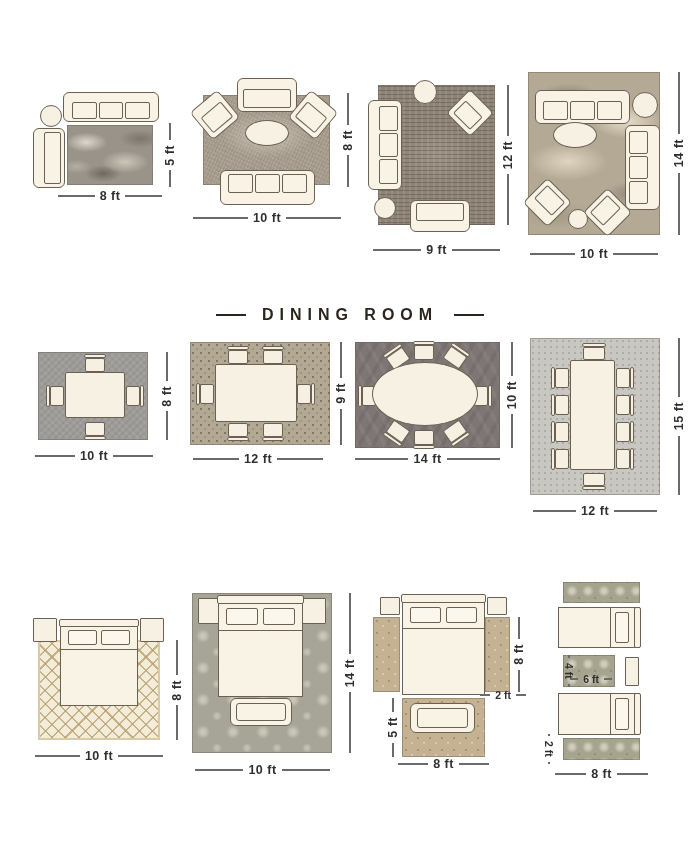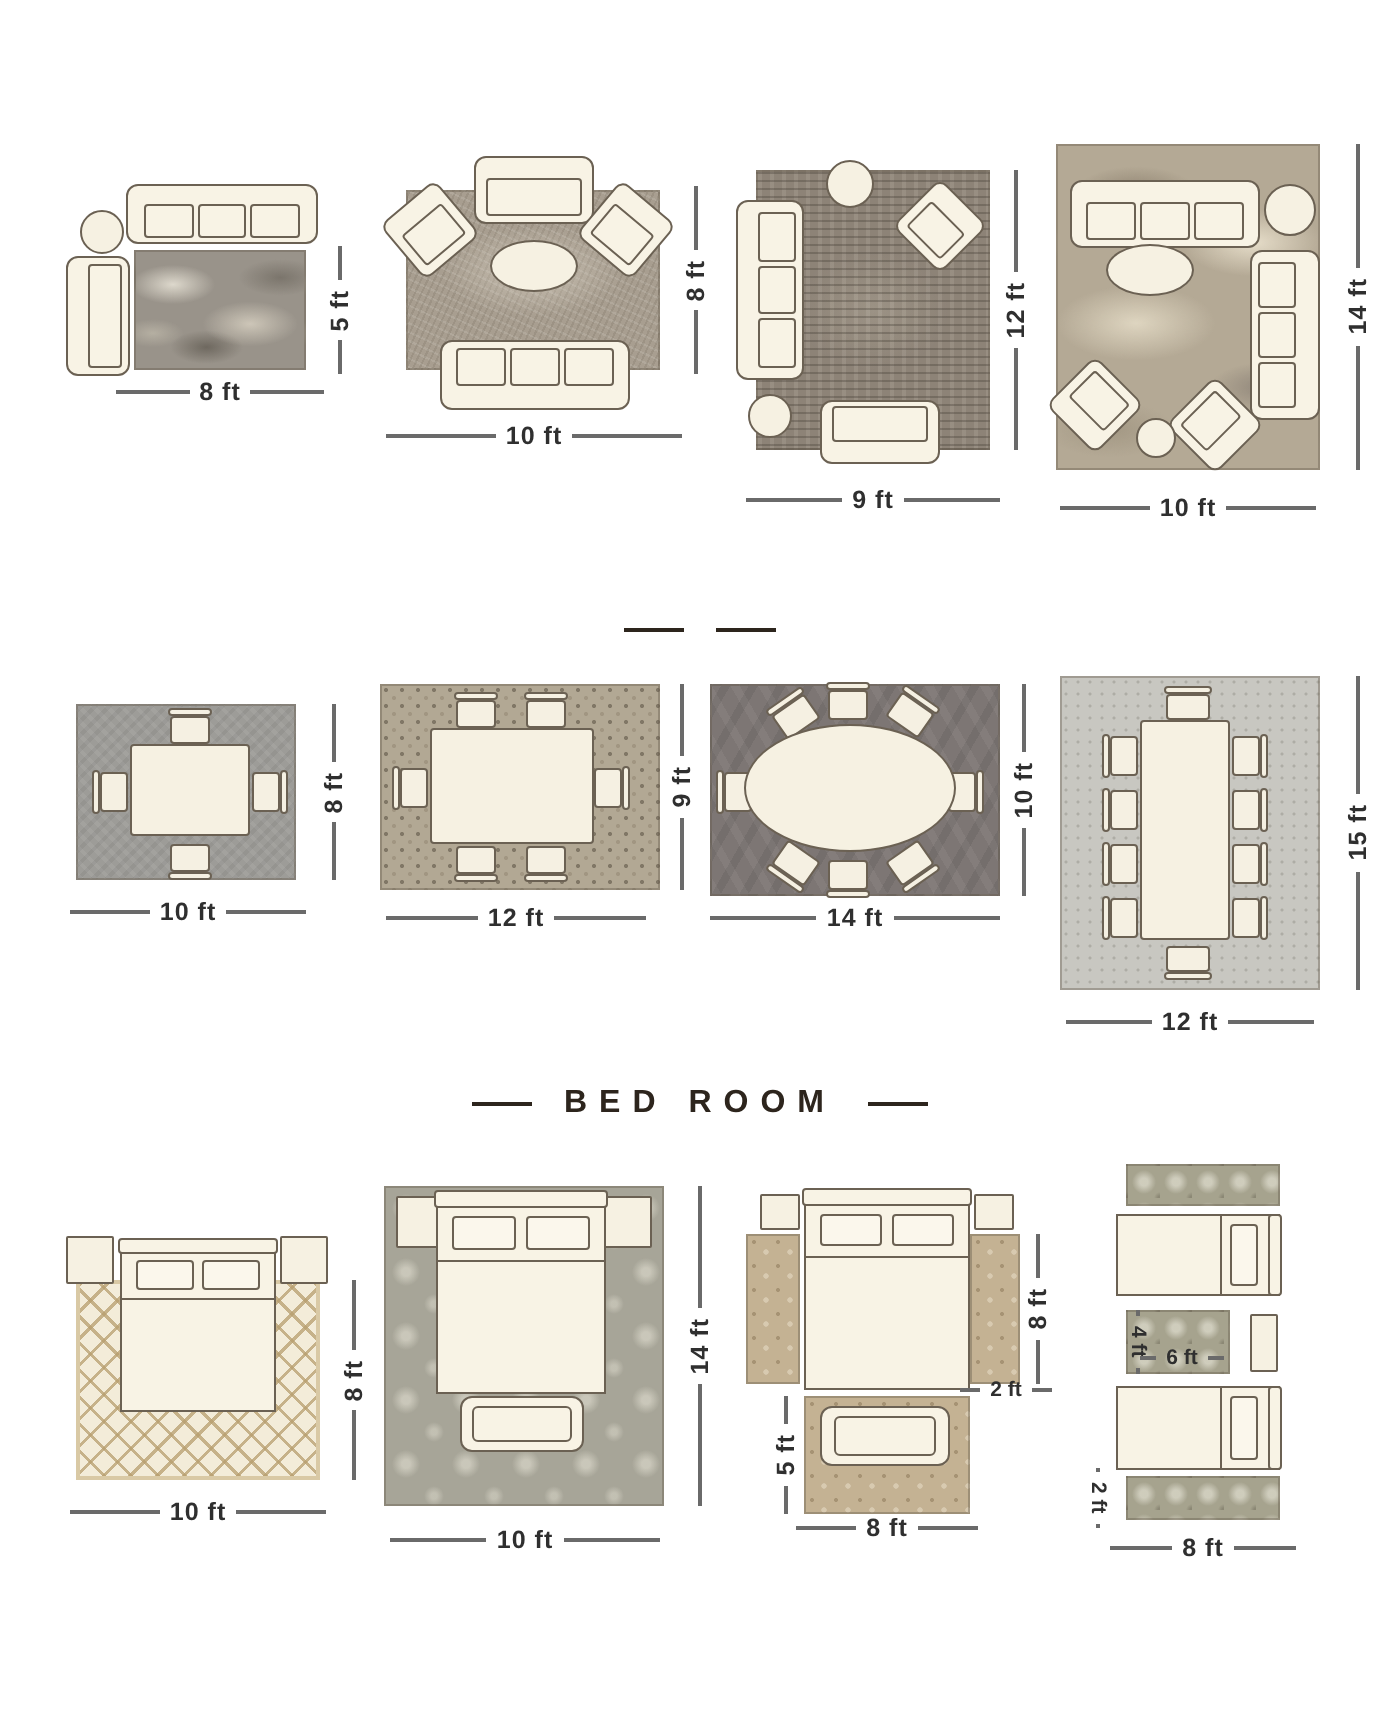--- a/index.html
+++ b/index.html
@@ -235,20 +235,21 @@
       </div>
     <div class="dim-h" style="left:10px;top:182px;width:128px;height:14px;">
         <i class="ln"></i>
         <span class="lbl">10 ft</span>
         <i class="ln"></i>
       </div>
   </div>
 
   <div class="section-header" style="top:304px;height:22px;">
     <i class="hline"></i>
+    <span class="title">DINING ROOM</span>
     <i class="hline"></i>
   </div>
 
   <div class="cell" style="left:25px;top:348px;width:160px;height:117px;">
     <div class="rug gray-plain" style="left:13px;top:4px;width:110px;height:88px;"></div>
     <div class="chair n" style="left:60px;top:10px;width:20px;height:14px;">
         <span class="back"></span>
       </div>
     <div class="chair s" style="left:60px;top:74px;width:20px;height:14px;">
         <span class="back"></span>
@@ -382,25 +383,20 @@
         <span class="lbl">15 ft</span>
         <i class="ln"></i>
       </div>
     <div class="dim-h" style="left:8px;top:171px;width:124px;height:14px;">
         <i class="ln"></i>
         <span class="lbl">12 ft</span>
         <i class="ln"></i>
       </div>
   </div>
 
-  <div class="section-header" style="top:541px;height:22px;">
-    <i class="hline"></i>
-    <span class="title">BED ROOM</span>
-    <i class="hline"></i>
-  </div>
 
   <div class="cell" style="left:20px;top:588px;width:175px;height:186px;">
     <div class="rug diamond" style="left:18px;top:52px;width:122px;height:100px;"></div>
     <div class="nstand" style="left:13px;top:30px;width:24px;height:24px;"></div>
     <div class="nstand" style="left:120px;top:30px;width:24px;height:24px;"></div>
     <div class="bed" style="left:40px;top:32px;width:78px;height:86px;">
       <span class="hboard"></span>
       <span class="pillow pl"></span>
       <span class="pillow pr"></span>
       <span class="sheet"></span>

